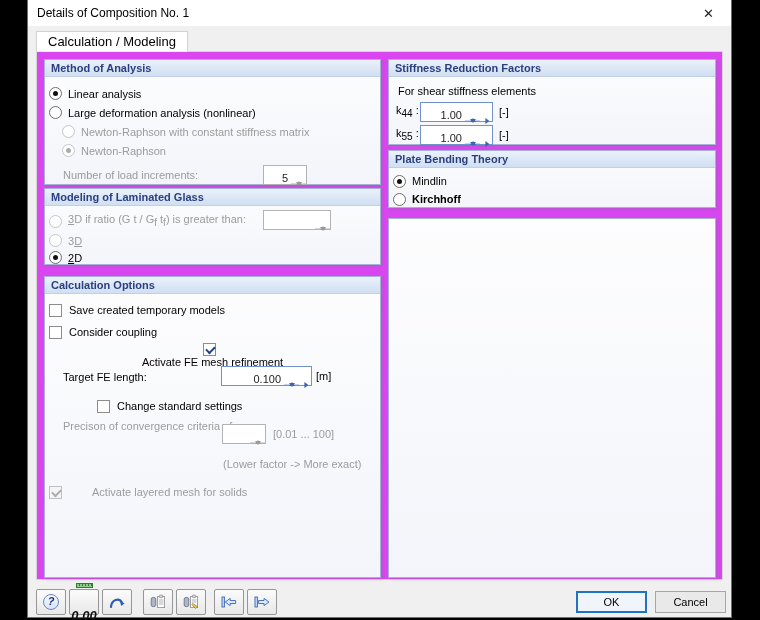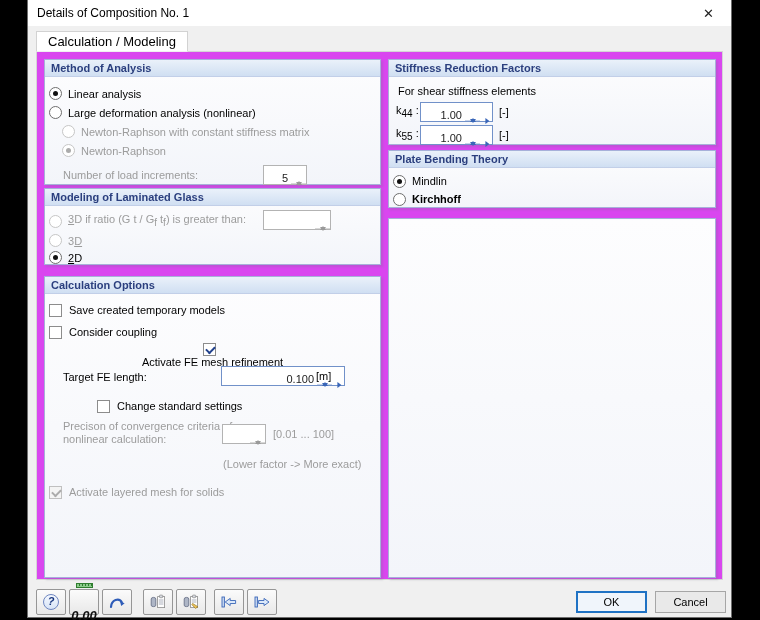--- a/index.html
+++ b/index.html
@@ -166,50 +166,49 @@
         <div class="row" style="height:22px;">
           <span class="chk"></span>
           <span class="lbl">Consider coupling</span>
         </div>
         <div class="row" style="height:22px;flex-direction:column;">
           <span class="chk on"></span>
           <span class="lbl">Activate FE mesh refinement</span>
         </div>
         <div class="row" style="height:22px;margin-top:1px;margin-left:14px;">
           <span class="lbl">Target FE length:</span>
-          <span class="spin pa" style="left:158px;padding-left:33px;">
+          <span class="spin pa" style="left:158px;">
             <span class="spin-val" style="width:62px;">0.100</span>
             <span class="spin-ud">
                 <span class="u"></span>
                 <span class="d"></span>
               </span>
             <span class="spin-exp"></span>
           </span>
           <span class="pa" style="left:253px;top:4px;">[m]</span>
         </div>
         <div class="row" style="height:22px;margin-top:7px;padding-left:48px;">
           <span class="chk"></span>
           <span class="lbl">Change standard settings</span>
         </div>
         <div class="row" style="height:32px;margin-top:3px;align-items:flex-start;">
           <span class="lbl dis-t" style="margin-left:14px;line-height:13px;">
             <span style="display:block;">Precison of convergence criteria of</span>
-              <span style="display:block;">nonlinear calculation:</span>
           </span>
           <span class="spin dis pa" style="left:173px;top:4px;">
             <span class="spin-val" style="width:27px;"></span>
             <span class="spin-ud">
                 <span class="u"></span>
                 <span class="d"></span>
               </span>
           </span>
           <span class="pa dis-t" style="left:224px;top:8px;">[0.01 ... 100]</span>
         </div>
         <div class="note-row dis-t" style="margin-left:174px;margin-top:6px;">(Lower factor -&gt; More exact)</div>
-        <div class="row" style="height:20px;margin-top:12px;">
+        <div class="row" style="height:20px;margin-top:12px;gap:23px;">
           <span class="chk disq"></span>
           <span class="lbl dis-t">Activate layered mesh for solids</span>
         </div>
       </div>
     </div>
 
     <div class="grp" style="left:351px;top:7px;width:328px;height:86px;">
       <div class="grp-h">
           <span>Stiffness Reduction Factors</span>
         </div>

